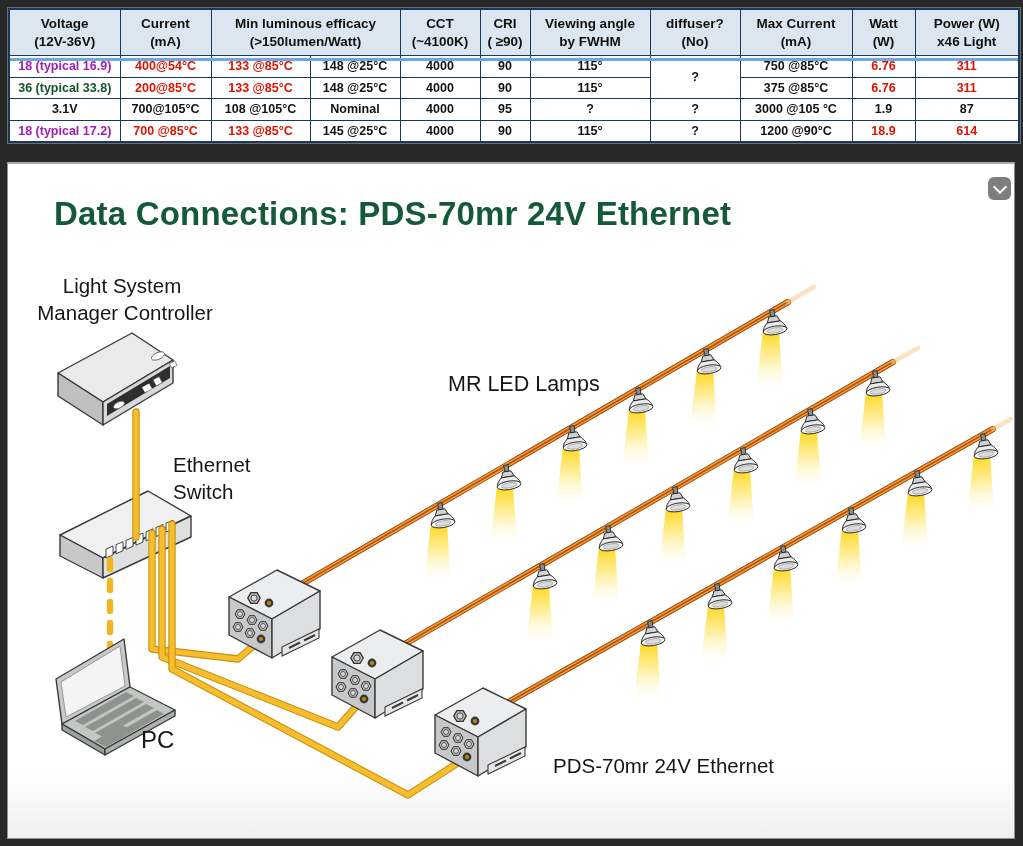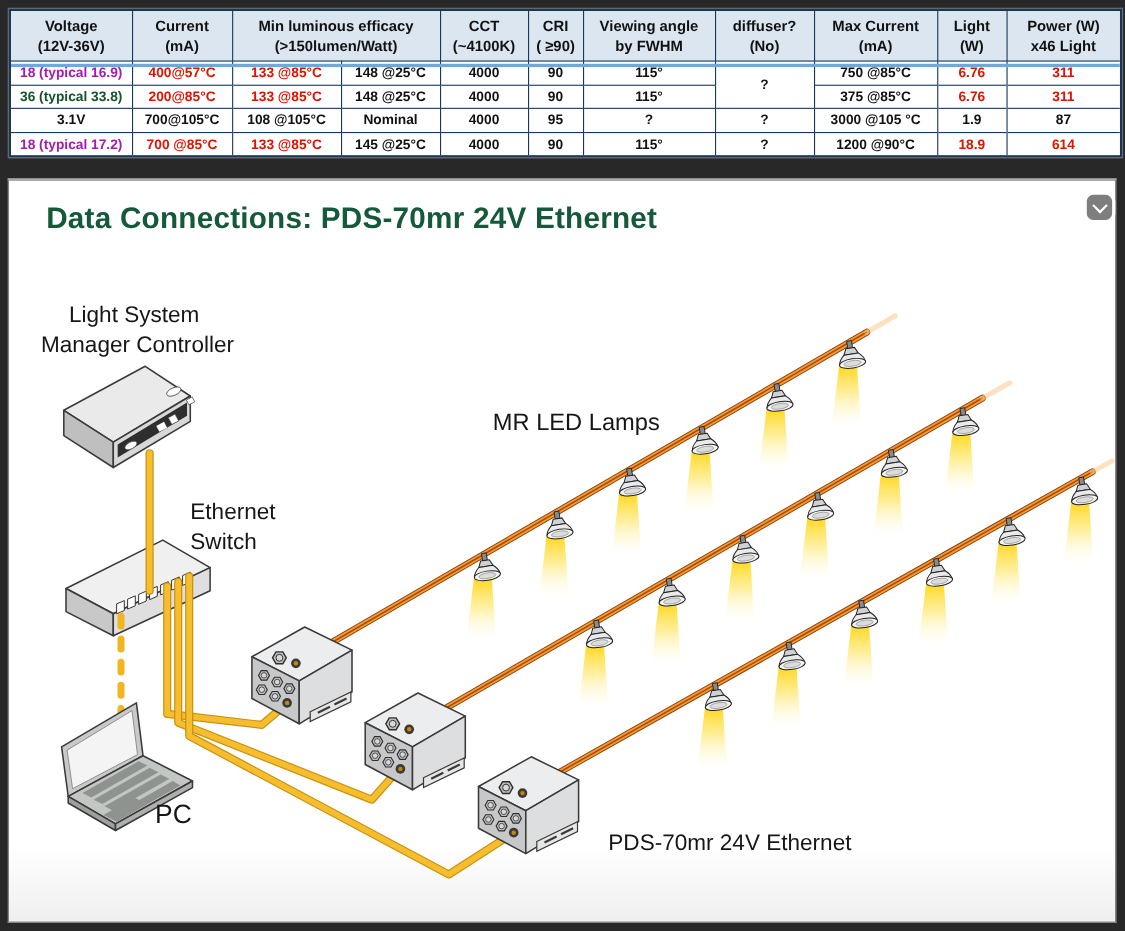--- a/index.html
+++ b/index.html
@@ -12,21 +12,21 @@
     border-right:1px solid #17375E;border-bottom:1px solid #17375E;vertical-align:middle}
   td{font-size:12.5px;height:20.5px;text-align:center;vertical-align:middle;
     border-right:1px solid #17375E;border-top:1px solid #17375E;padding:0;white-space:nowrap;background:#fff}
   tr.r0 td{border-top:none}
   th:last-child,td:last-child{border-right:none}
   .c-red{color:#DC1400}.c-blue{color:#a21caf}.c-ored{color:#14532d}
   .blue-divider{position:absolute;left:0;right:0;top:48px;height:2.5px;background:#6FA8DC;z-index:6}
   
   .panel{position:absolute;left:7px;top:162px;width:1006px;height:674px;
     background:linear-gradient(#ffffff 90%,#efefef 100%);border:1px solid #8f8f8f;border-top:2px solid #ababab}
-  h1.diagram-title{position:absolute;left:38px;top:179px;margin:4px;font-size:27px;font-weight:700;
+  h1.diagram-title{position:absolute;left:38px;top:179px;margin:16px;font-size:33px;font-weight:700;
     color:#15593B;letter-spacing:.2px;z-index:4}
   .collapse-btn{position:absolute;left:988px;top:177px;width:23px;height:23px;border-radius:6px;
     background:#7e7e7e;box-shadow:0 0 0 3px rgba(255,255,255,.85);cursor:pointer;z-index:8}
   .chev{position:absolute;left:6.5px;top:4.5px;width:8px;height:8px;
     border-right:2.4px solid #fff;border-bottom:2.4px solid #fff;transform:rotate(45deg)}
   svg.diagram{position:absolute;left:0;top:0;z-index:3;pointer-events:none}
   
   .face{stroke:#3a3a3a;stroke-width:1.4;stroke-linejoin:round}
   .yo{stroke:#C9920D;stroke-width:7.4;fill:none;stroke-linejoin:round;stroke-linecap:round}
   .yc{stroke:#F6BE2F;stroke-width:5.2;fill:none;stroke-linejoin:round;stroke-linecap:round}
@@ -85,33 +85,33 @@
           </th>
         <th>
             <div>diffuser?</div>
             <div>(No)</div>
           </th>
         <th>
             <div>Max Current</div>
             <div>(mA)</div>
           </th>
         <th>
-            <div>Light</div>
+            <div>Watt</div>
             <div>(W)</div>
           </th>
         <th>
             <div>Power (W)</div>
             <div>x46 Light</div>
           </th>
       </tr>
     </thead>
     <tbody>
       <tr class="r0">
         <td class="c-blue">18 (typical 16.9)</td>
-        <td class="c-red">400@57°C</td>
+        <td class="c-red">400@54°C</td>
         <td class="c-red">133 @85°C</td>
         <td>148 @25°C</td>
         <td>4000</td>
         <td>90</td>
         <td>115°</td>
         <td rowspan="2">?</td>
         <td>750 @85°C</td>
         <td class="c-red">6.76</td>
         <td class="c-red">311</td>
       </tr>

